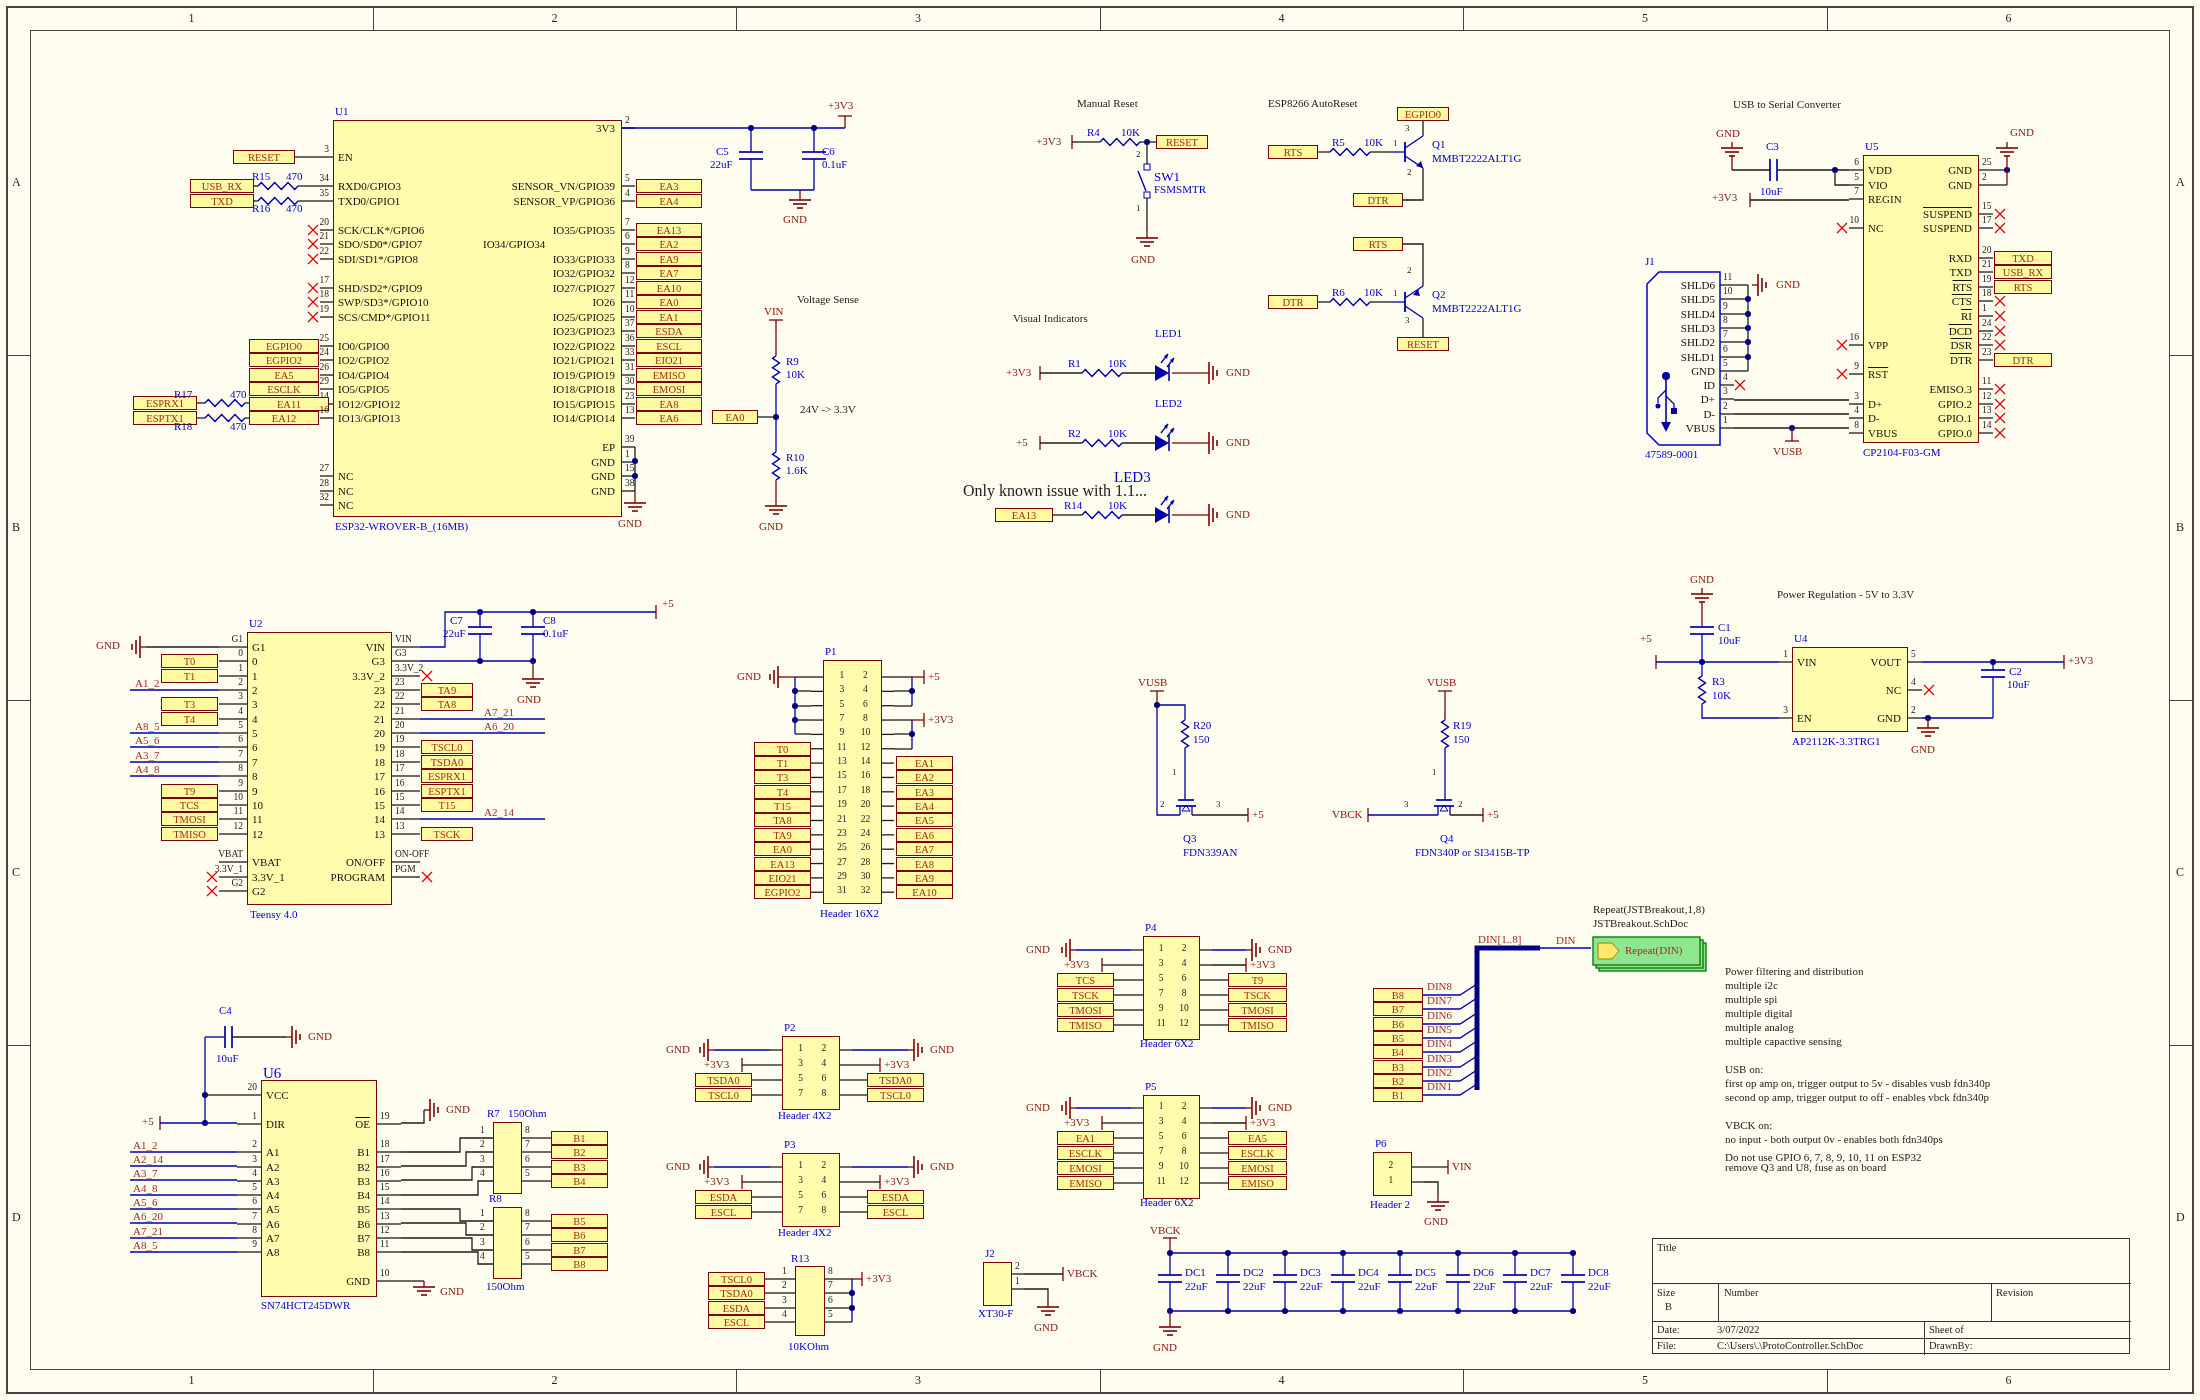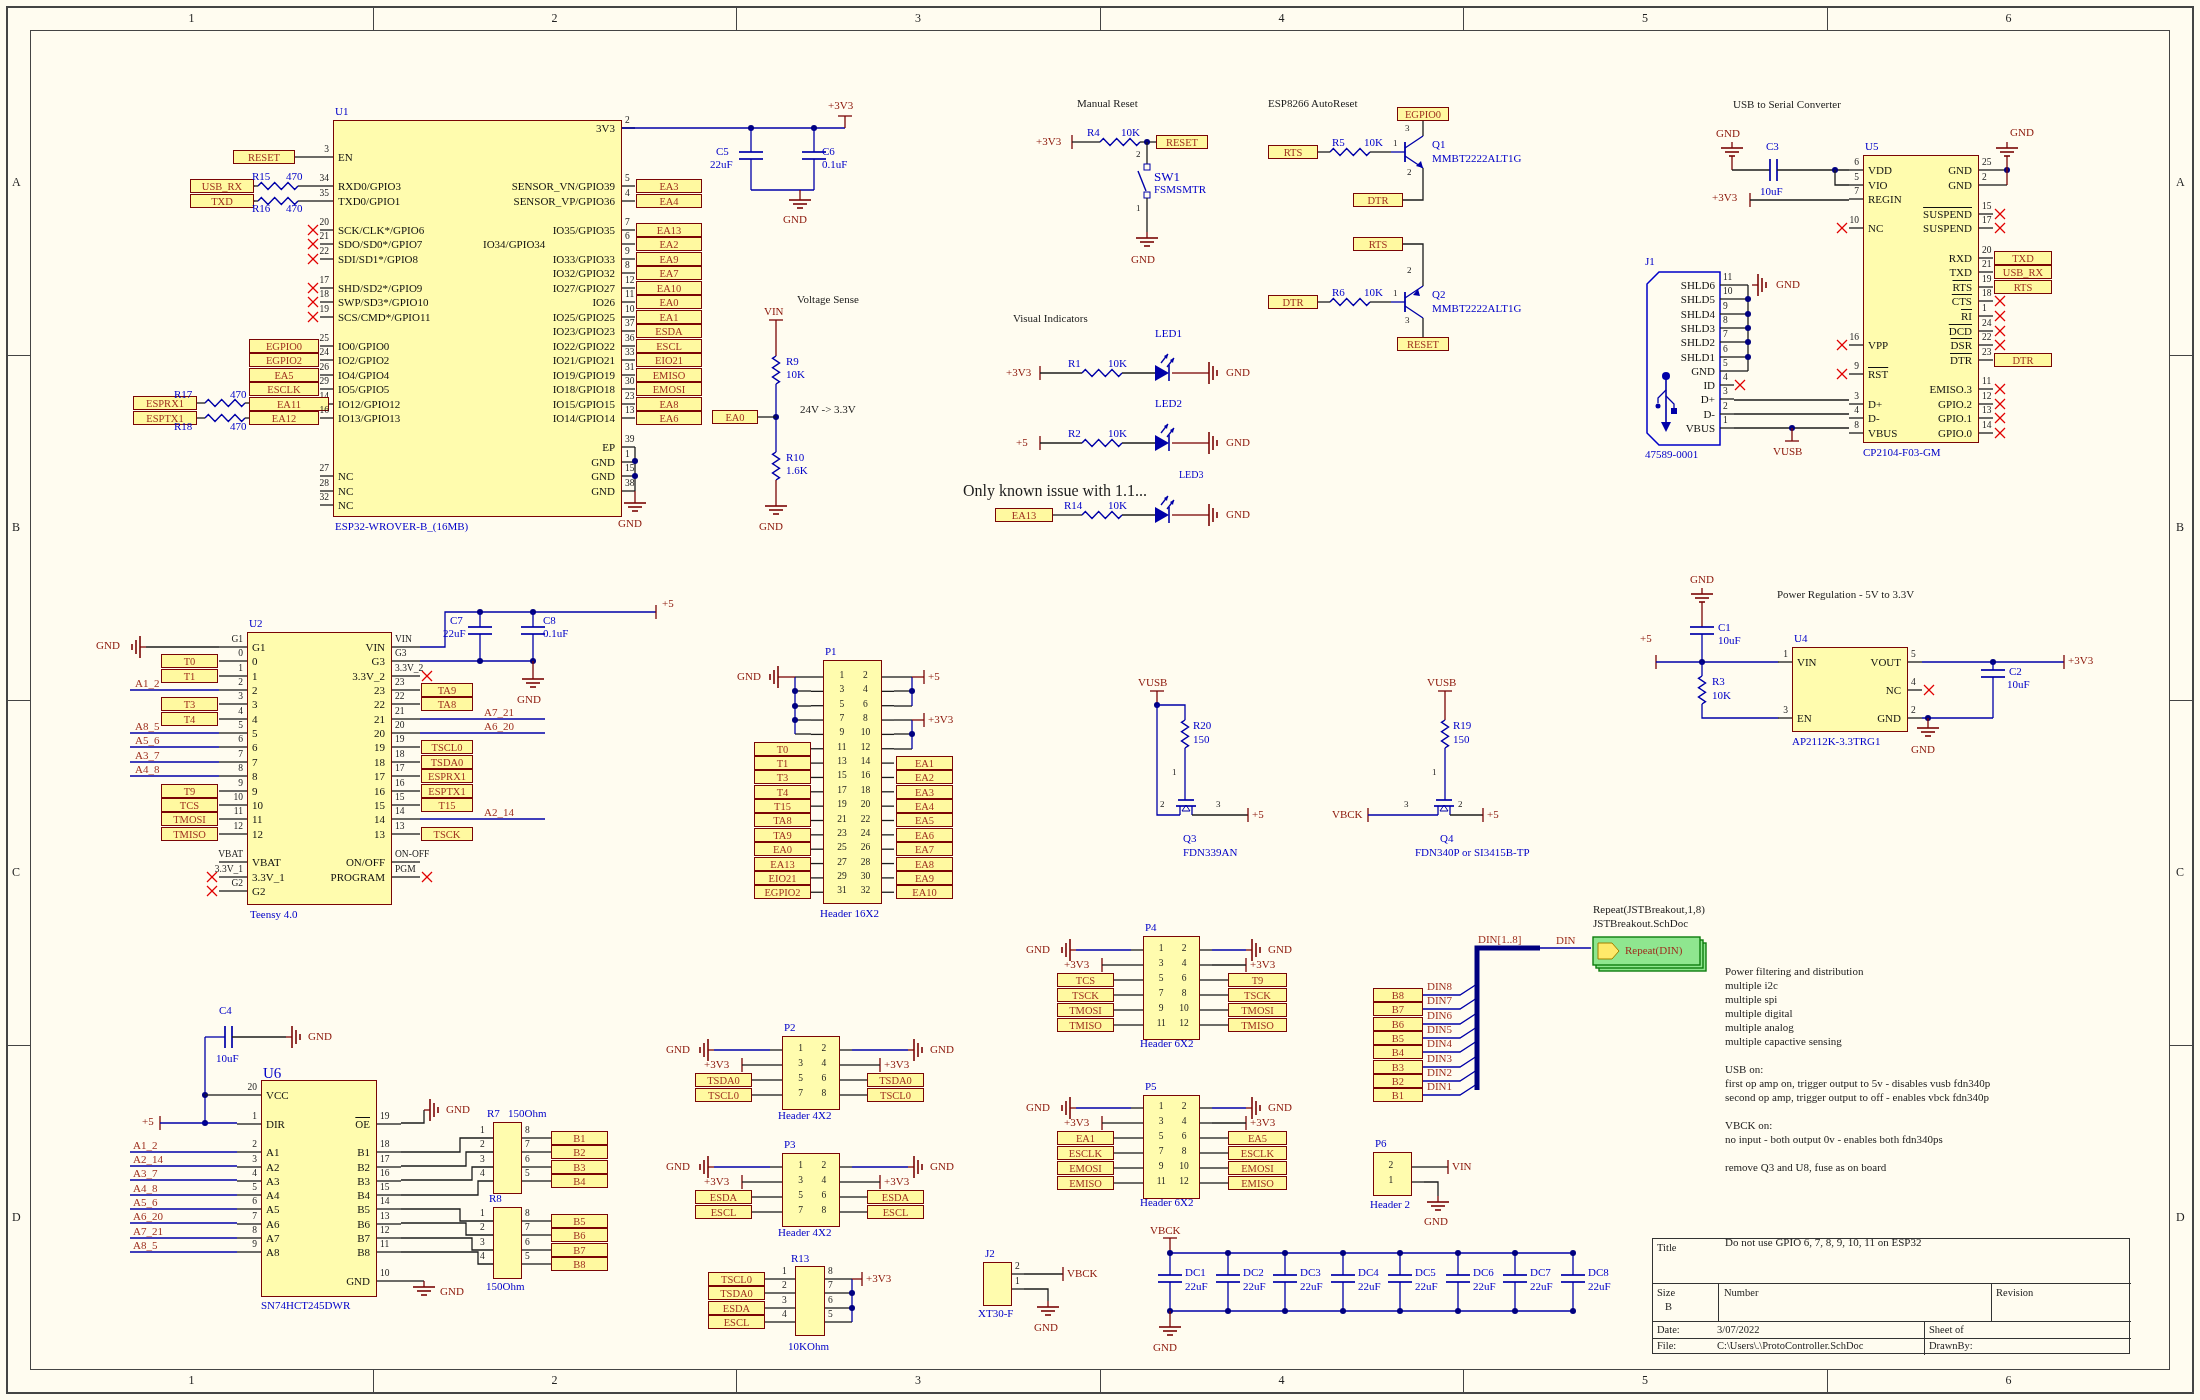--- a/index.html
+++ b/index.html
@@ -988,21 +988,21 @@
     <div class="tx c-d" style="left: 1155px; top: 328px; font-size: 11px;">LED1</div>
     <div class="tx c-p" style="left: 1006px; top: 367px; font-size: 11px;">+3V3</div>
     <div class="tx c-d" style="left: 1068px; top: 358px; font-size: 11px;">R1</div>
     <div class="tx c-d" style="left: 1108px; top: 358px; font-size: 11px;">10K</div>
     <div class="tx c-p" style="left: 1226px; top: 367px; font-size: 11px;">GND</div>
     <div class="tx c-d" style="left: 1155px; top: 398px; font-size: 11px;">LED2</div>
     <div class="tx c-p" style="left: 1016px; top: 437px; font-size: 11px;">+5</div>
     <div class="tx c-d" style="left: 1068px; top: 428px; font-size: 11px;">R2</div>
     <div class="tx c-d" style="left: 1108px; top: 428px; font-size: 11px;">10K</div>
     <div class="tx c-p" style="left: 1226px; top: 437px; font-size: 11px;">GND</div>
-    <div class="tx c-d" style="left: 1179px; top: 470px; font-size: 10px;">LED3</div>
+    <div class="tx c-d" style="left: 1114px; top: 470px; font-size: 15px;">LED3</div>
     <div class="tx c-k" style="left: 963px; top: 483px; font-size: 16px;">Only known issue with 1.1...</div>
     <div class="nb" style="left: 995px; top: 508px; width: 58px;">EA13</div>
     <div class="tx c-d" style="left: 1064px; top: 500px; font-size: 11px;">R14</div>
     <div class="tx c-d" style="left: 1108px; top: 500px; font-size: 11px;">10K</div>
     <div class="tx c-p" style="left: 1226px; top: 509px; font-size: 11px;">GND</div>
     <div class="tx c-k" style="left: 1268px; top: 98px; font-size: 11px;">ESP8266 AutoReset</div>
     <div class="nb" style="left: 1397px; top: 107px; width: 52px;">EGPIO0</div>
     <div class="tx c-k" style="left: 1405px; top: 124px; font-size: 9px;">3</div>
     <div class="tx c-k" style="left: 1393px; top: 139px; font-size: 9px;">1</div>
     <div class="tx c-k" style="left: 1407px; top: 168px; font-size: 9px;">2</div>
@@ -1566,21 +1566,21 @@
     <div class="tx c-k" style="left: 1725px; top: 994px; font-size: 11px;">multiple spi</div>
     <div class="tx c-k" style="left: 1725px; top: 1008px; font-size: 11px;">multiple digital</div>
     <div class="tx c-k" style="left: 1725px; top: 1022px; font-size: 11px;">multiple analog</div>
     <div class="tx c-k" style="left: 1725px; top: 1036px; font-size: 11px;">multiple capactive sensing</div>
     <div class="tx c-k" style="left: 1725px; top: 1064px; font-size: 11px;">USB on:</div>
     <div class="tx c-k" style="left: 1725px; top: 1078px; font-size: 11px;">first op amp on, trigger output to 5v - disables vusb fdn340p</div>
     <div class="tx c-k" style="left: 1725px; top: 1092px; font-size: 11px;">second op amp, trigger output to off - enables vbck fdn340p</div>
     <div class="tx c-k" style="left: 1725px; top: 1120px; font-size: 11px;">VBCK on:</div>
     <div class="tx c-k" style="left: 1725px; top: 1134px; font-size: 11px;">no input - both output 0v - enables both fdn340ps</div>
     <div class="tx c-k" style="left: 1725px; top: 1162px; font-size: 11px;">remove Q3 and U8, fuse as on board</div>
-    <div class="tx c-k" style="left: 1725px; top: 1237px; font-size: 11px;">Do not use GPIO 6, 7, 8, 9, 10, 11 on ESP32</div>
+    <div class="tx c-k" style="left: 1725px; top: 1152px; font-size: 11px;">Do not use GPIO 6, 7, 8, 9, 10, 11 on ESP32</div>
     <div class="fline" style="left: 6px; top: 6px; width: 2188px; height: 1.5px;"></div>
     <div class="fline" style="left: 6px; top: 1392px; width: 2188px; height: 1.5px;"></div>
     <div class="fline" style="left: 6px; top: 6px; width: 1.5px; height: 1387px;"></div>
     <div class="fline" style="left: 2192px; top: 6px; width: 1.5px; height: 1387px;"></div>
     <div class="fline" style="left: 30px; top: 30px; width: 2140px; height: 1px;"></div>
     <div class="fline" style="left: 30px; top: 1369px; width: 2140px; height: 1px;"></div>
     <div class="fline" style="left: 30px; top: 30px; width: 1px; height: 1340px;"></div>
     <div class="fline" style="left: 2169px; top: 30px; width: 1px; height: 1340px;"></div>
     <div class="fline" style="left: 373px; top: 6px; width: 1px; height: 24px;"></div>
     <div class="fline" style="left: 373px; top: 1369px; width: 1px; height: 24px;"></div>

